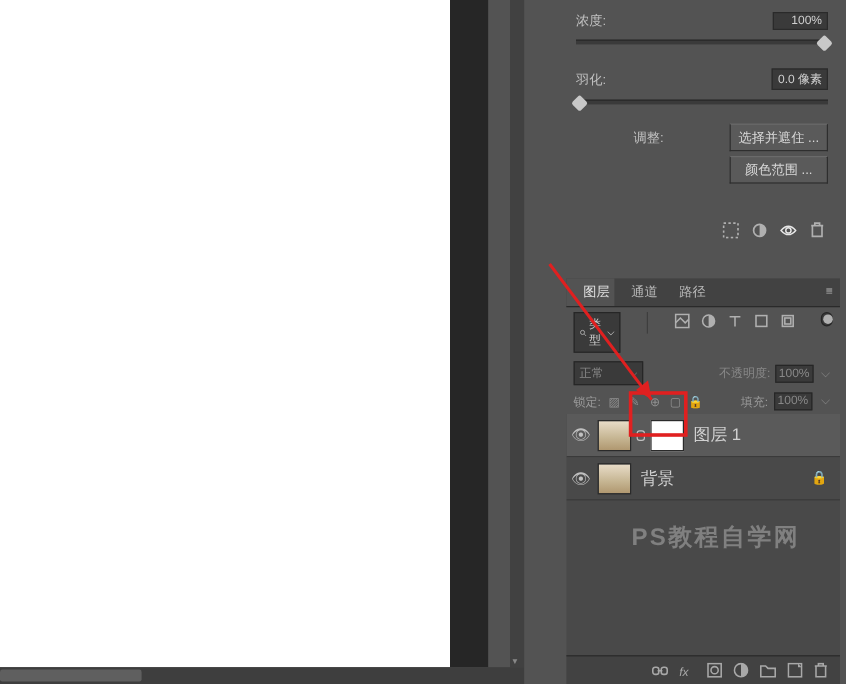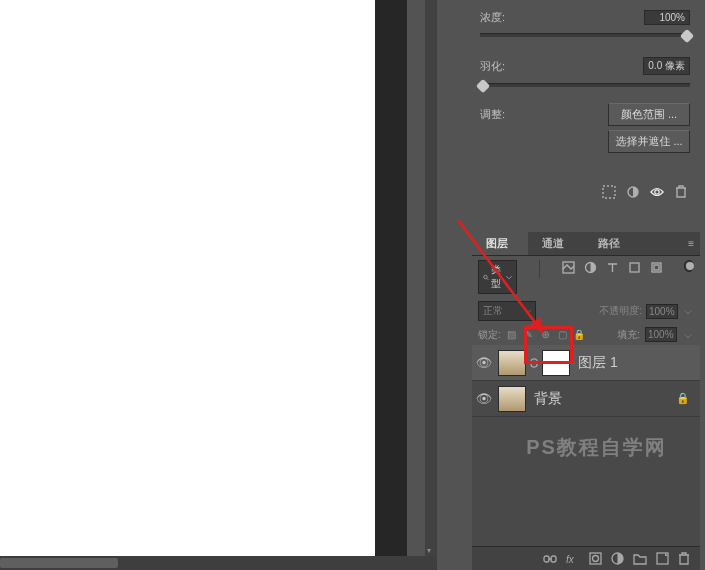--- a/index.html
+++ b/index.html
@@ -19,33 +19,33 @@
   
   .mask-panel { position: absolute; top: 0; left: 35px; width: 226px; background: #535353; }
   .slider-row { display: flex; align-items: center; padding: 10px 8px 4px 8px; font-size: 11px; color: #c0c0c0; }
   .slider-row .lbl { flex: 0 0 45px; }
   .slider-row .spacer { flex: 1; }
   .slider-row .val-box { background: #3a3a3a; border: 1px solid #2a2a2a; padding: 1px 4px; font-size: 10px; color: #d0d0d0; text-align: right; min-width: 46px; }
   .slider-track { margin: 4px 8px 10px 8px; height: 4px; background: #3a3a3a; border-top: 1px solid #282828; position: relative; }
   .slider-thumb { position: absolute; width: 10px; height: 10px; top: -3px; background: #c8c8c8; border-radius: 2px; transform: rotate(45deg); }
   
   .adjust-row { display: flex; align-items: flex-start; padding: 6px 8px; font-size: 11px; color: #c0c0c0; }
-  .adjust-row .lbl { flex: 0 0 45px; padding-top: 4px; }
+  .adjust-row .lbl { flex: 0 0 45px; padding-top: 4px; margin-left: 48px; }
   .adjust-buttons { flex: 1; display: flex; flex-direction: column; gap: 4px; align-items: flex-end; }
   .adjust-btn { background: #5a5a5a; border: 1px solid #2e2e2e; border-top-color: #6a6a6a; color: #d8d8d8; font-size: 11px; padding: 3px 0; width: 82px; text-align: center; cursor: pointer; }
   
   .mask-footer { display: flex; justify-content: flex-end; gap: 10px; padding: 14px 10px 6px 0; align-items: center; margin-top: 12px;}
   .mask-footer .ficon { width: 14px; height: 14px; display: flex; align-items: center; justify-content: center; }
   .mask-footer .ficon svg { stroke: #b0b0b0; fill: none; stroke-width: 1.4; }
   .mask-footer .ficon.active svg { stroke: #e8e8e8; }
   
   .layers-panel { position: absolute; top: 232px; left: 35px; width: 228px; height: 338px; background: #535353; display: flex; flex-direction: column; }
   
   .tabs { display: flex; background: #424242; border-bottom: 1px solid #2a2a2a; height: 24px; align-items: stretch; }
-  .tabs .tab { padding: 4px 20px 0 14px; font-size: 11px; color: #b8b8b8; cursor: pointer; font-weight: bold; }
+  .tabs .tab { padding: 4px 4px 0 14px; font-size: 11px; color: #b8b8b8; cursor: pointer; }
   .tabs .tab.active { background: #535353; color: #e0e0e0; }
   .tabs .spacer { flex: 1; }
   .tabs .menu { padding: 6px 6px 0 0; color: #b0b0b0; font-size: 10px; }
   
   .filter-row { display: flex; align-items: flex-start; padding: 4px 6px; gap: 20px; }
   .type-select { background: #3a3a3a; border: 1px solid #262626; padding: 2px 4px; font-size: 10px; color: #d0d0d0; display: flex; align-items: center; gap: 2px; }
   .type-select svg { width: 9px; height: 9px; fill: #c0c0c0; }
   .filter-row .sep { width: 1px; height: 18px; background: #3e3e3e; margin: 0 2px; }
   .filter-icons { display: flex; gap: 8px; align-items: center; }
   .filter-icons .fi { width: 14px; height: 14px; display: flex; align-items: center; justify-content: center; }
@@ -117,22 +117,22 @@
       <span class="spacer"></span>
       <span class="val-box">0.0 像素</span>
     </div>
     <div class="slider-track">
       <div class="slider-thumb" style="left:-2px;"></div>
     </div>
 
     <div class="adjust-row">
       <span class="lbl">调整:</span>
       <div class="adjust-buttons">
+        <div class="adjust-btn">选择并遮住 ...</div>
         <div class="adjust-btn">颜色范围 ...</div>
-        <div class="adjust-btn">选择并遮住 ...</div>
       </div>
     </div>
 
     <div class="mask-footer">
       <div class="ficon">
           <svg width="14" height="14" viewBox="0 0 14 14">
             <rect x="1" y="1" width="12" height="12" stroke-dasharray="2 2"></rect>
           </svg>
         </div>
       <div class="ficon">

